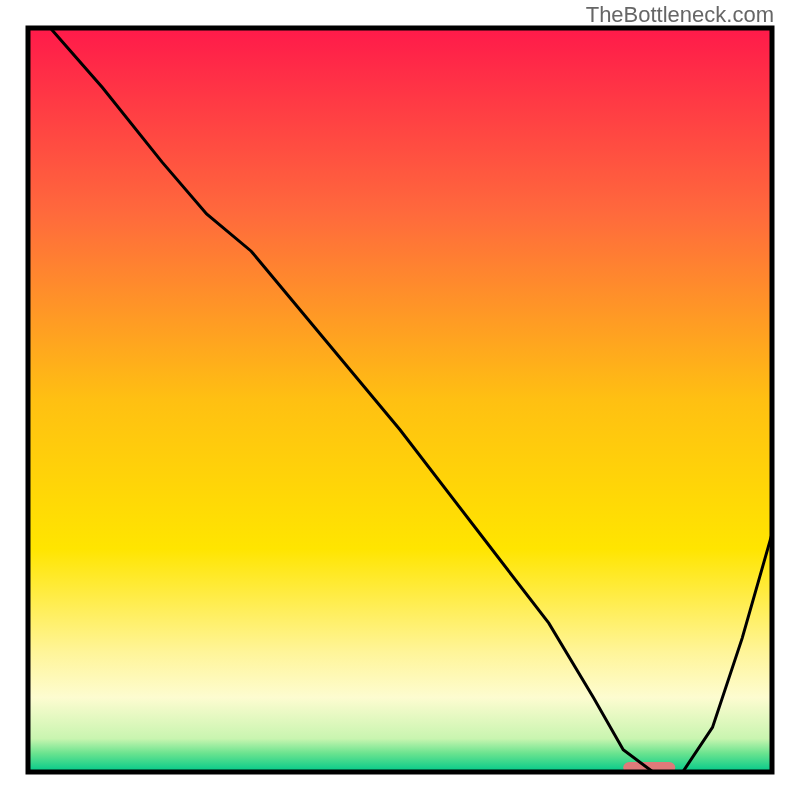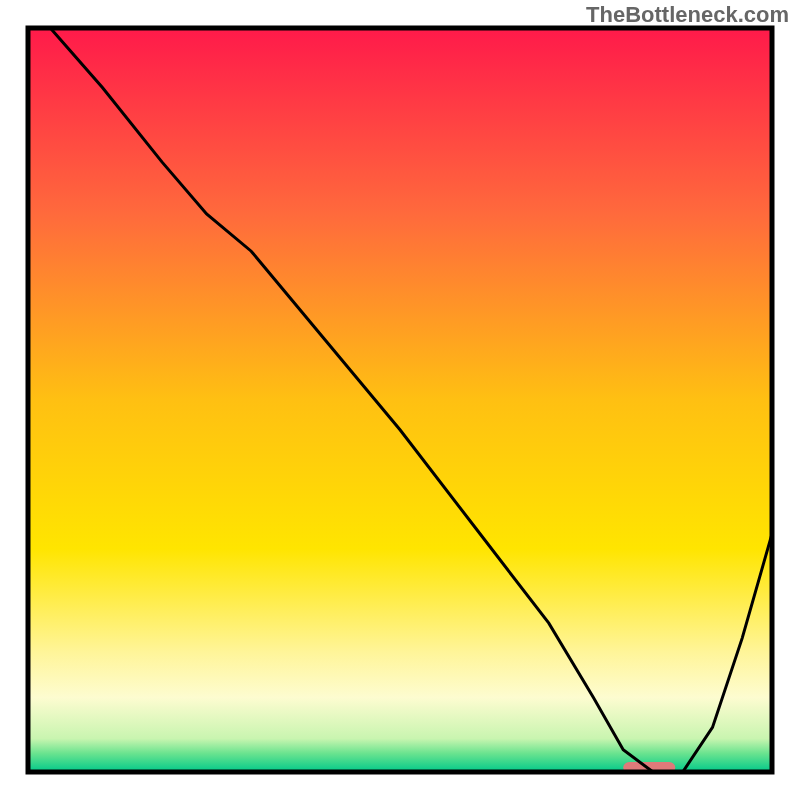--- a/index.html
+++ b/index.html
@@ -11,23 +11,23 @@
     font-family: Arial, Helvetica, sans-serif;
   }
   .chart-container {
     position: relative;
     width: 800px;
     height: 800px;
   }
   .watermark {
     position: absolute;
     top: 2px;
-    right: 11px;
+    right: 26px;
     font-size: 22px;
-    font-weight: bold;
+    font-weight: normal;
     color: #666666;
     letter-spacing: 0px;
     z-index: 10;
   }
   svg.plot {
     position: absolute;
     top: 0;
     left: 0;
   }
 </style>

